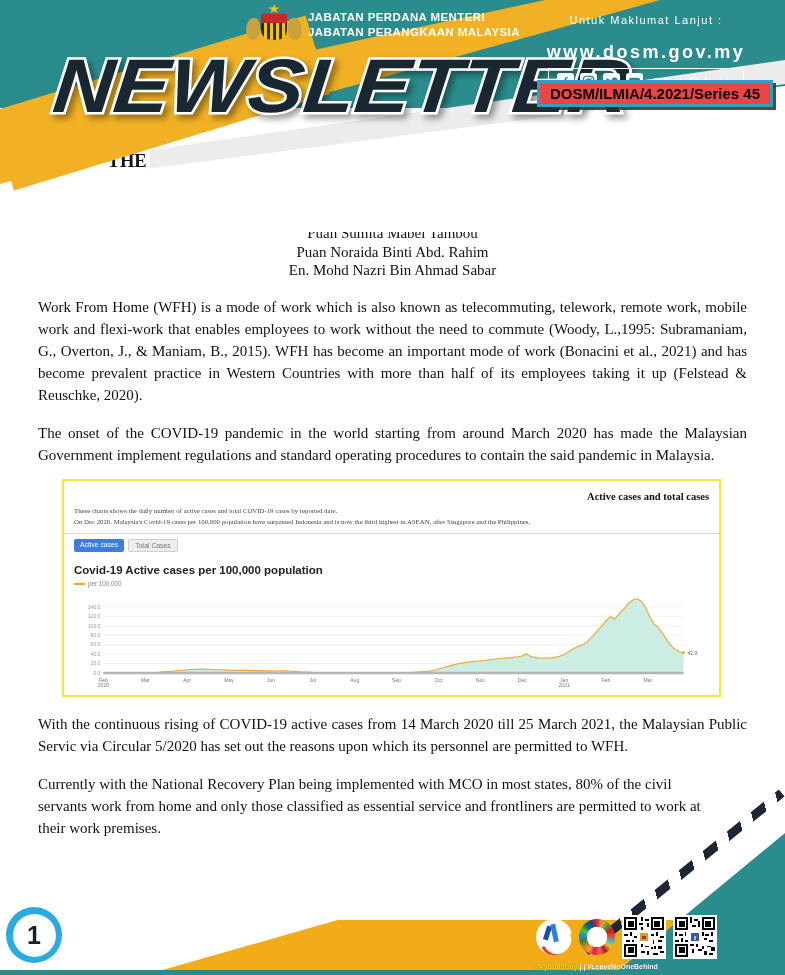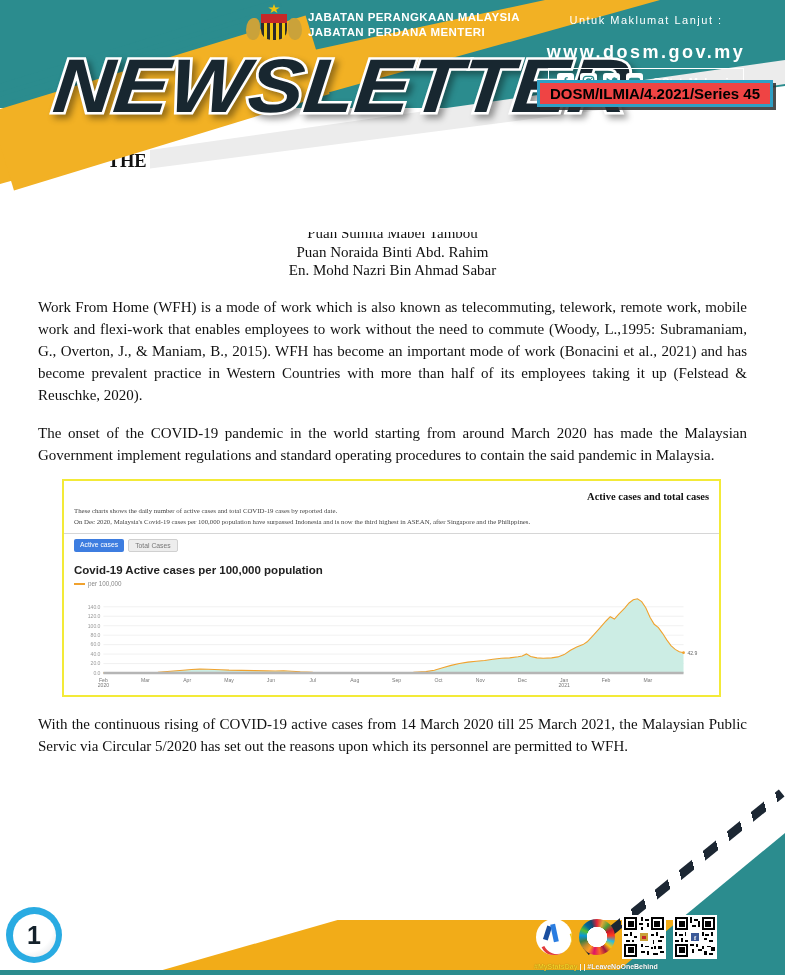--- a/index.html
+++ b/index.html
@@ -120,22 +120,22 @@
     <div class="stripe yellow-wide"></div>
     <div class="hdr-dashes"></div>
 
     <div class="crest">
       <div class="star"></div>
       <div class="tiger l"></div>
       <div class="tiger r"></div>
       <div class="shield"></div>
     </div>
     <div class="dept">
+      <div>JABATAN PERDANA MENTERI</div>
       <div>JABATAN PERANGKAAN MALAYSIA</div>
-      <div>JABATAN PERDANA MENTERI</div>
     </div>
 
     <svg class="newsletter-svg" width="610" height="112" viewBox="0 0 610 112">
       <text x="14" y="84" transform="skewX(-6)" textLength="575" lengthAdjust="spacingAndGlyphs">NEWSLETTER</text>
     </svg>
 
     <div class="contact">
       <div class="contact-label">Untuk Maklumat Lanjut :</div>
       <div class="contact-url">www.dosm.gov.my</div>
       <div class="social-box">
@@ -229,20 +229,21 @@
           <text x="585.6678700361011" y="93" font-size="5.2" fill="#777" text-anchor="middle" font-family="Liberation Sans,sans-serif">Mar</text>
           <path d="M30.0,84.0 L30.0,83.9 L42.8,83.9 L55.6,83.9 L72.7,83.7 L85.6,83.3 L98.4,82.3 L111.2,81.2 L119.8,80.5 L128.3,80.1 L136.9,80.2 L149.7,80.7 L158.2,81.1 L171.1,81.4 L183.9,81.6 L196.7,81.9 L205.2,82.0 L213.8,81.8 L222.3,82.2 L230.9,82.8 L243.7,83.3 L256.5,83.5 L269.4,83.6 L286.5,83.7 L303.6,83.7 L320.7,83.6 L333.5,83.5 L346.3,83.2 L359.1,82.6 L367.7,81.2 L376.2,78.8 L384.8,76.4 L393.3,74.5 L401.9,73.1 L410.4,72.2 L419.0,71.5 L427.5,70.3 L436.1,69.3 L444.6,68.9 L453.2,67.7 L457.4,67.0 L461.7,64.9 L466.0,67.5 L472.4,68.9 L478.8,69.3 L487.4,68.9 L493.8,67.9 L500.2,65.6 L506.6,61.3 L513.0,58.0 L519.4,55.6 L523.7,52.8 L530.1,46.2 L536.5,39.1 L542.9,32.0 L547.2,27.7 L551.5,30.1 L555.7,25.4 L562.2,18.8 L566.4,14.0 L570.7,10.7 L575.0,9.8 L579.3,12.6 L583.5,18.8 L587.8,28.2 L592.1,35.3 L596.4,38.6 L600.6,44.3 L604.9,50.9 L609.2,56.6 L613.5,60.4 L617.7,62.7 L622.0,63.7 L622.0,84.0 Z" fill="#c9ece3" opacity="0.95"></path>
           <polyline points="30.0,83.9 42.8,83.9 55.6,83.9 72.7,83.7 85.6,83.3 98.4,82.3 111.2,81.2 119.8,80.5 128.3,80.1 136.9,80.2 149.7,80.7 158.2,81.1 171.1,81.4 183.9,81.6 196.7,81.9 205.2,82.0 213.8,81.8 222.3,82.2 230.9,82.8 243.7,83.3 256.5,83.5 269.4,83.6 286.5,83.7 303.6,83.7 320.7,83.6 333.5,83.5 346.3,83.2 359.1,82.6 367.7,81.2 376.2,78.8 384.8,76.4 393.3,74.5 401.9,73.1 410.4,72.2 419.0,71.5 427.5,70.3 436.1,69.3 444.6,68.9 453.2,67.7 457.4,67.0 461.7,64.9 466.0,67.5 472.4,68.9 478.8,69.3 487.4,68.9 493.8,67.9 500.2,65.6 506.6,61.3 513.0,58.0 519.4,55.6 523.7,52.8 530.1,46.2 536.5,39.1 542.9,32.0 547.2,27.7 551.5,30.1 555.7,25.4 562.2,18.8 566.4,14.0 570.7,10.7 575.0,9.8 579.3,12.6 583.5,18.8 587.8,28.2 592.1,35.3 596.4,38.6 600.6,44.3 604.9,50.9 609.2,56.6 613.5,60.4 617.7,62.7 622.0,63.7" fill="none" stroke="#f0a22e" stroke-width="1.1"></polyline>
           <line x1="30" y1="84.0" x2="622" y2="84.0" stroke="#b5b5b5" stroke-width="2.5"></line>
           <circle cx="622" cy="63.72" r="1.4" fill="#f0a22e"></circle>
           <text x="626" y="65.52" font-size="5.2" fill="#666" font-family="Liberation Sans,sans-serif">42.9</text>
         </svg>
     </div>
 
     <p class="para">With the continuous rising of COVID-19 active cases from 14 March 2020 till 25 March 2021, the Malaysian Public Servic via Circular 5/2020 has set out the reasons upon which its personnel are permitted to WFH.</p>
+    <p class="para noj">Currently with the National Recovery Plan being implemented with MCO in most states, 80% of the civil servants work from home and only those classified as essential service and frontliners are permitted to work at their work premises.</p>
   </div>
 
   <div class="foot-dashes"></div>
   <div class="foot-yellow"></div>
   <div class="foot-triangle"></div>
   <div class="foot-teal-strip"></div>
 
   <div class="page-circle">
     <div class="inner">1</div>
   </div>

